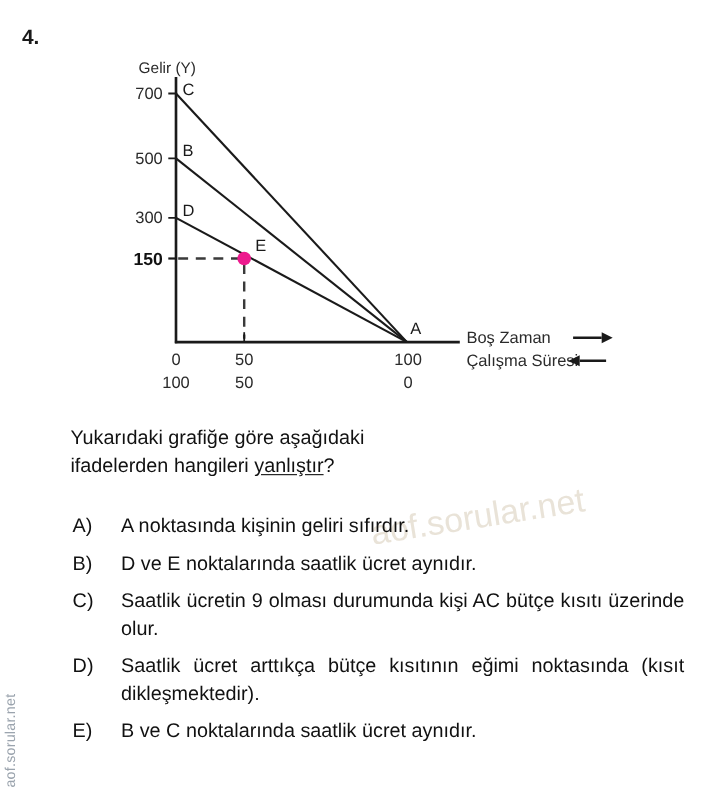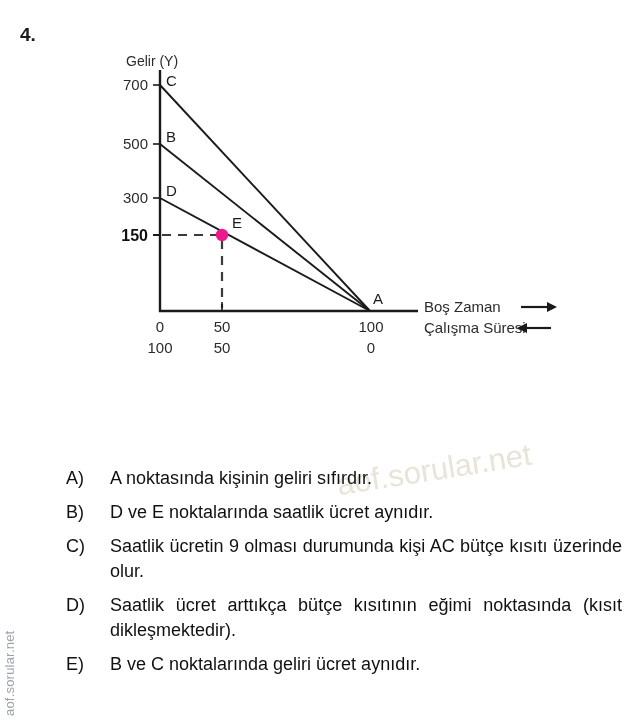--- a/index.html
+++ b/index.html
@@ -170,20 +170,22 @@
 
     <text x="424" y="293" font-family="Liberation Sans, sans-serif" font-size="15" fill="#2b2b2b">Çalışma Süresi</text>
     <g>
       <line x1="527" y1="288" x2="551" y2="288" stroke="#1a1a1a" stroke-width="2.2"></line>
       <polygon points="527,283 517,288 527,293" fill="#1a1a1a"></polygon>
     </g>
   </svg>
 </div>
 
 <div class="stem">
+  <div>Yukarıdaki grafiğe göre aşağıdaki</div>
+  <div class="last"><span>ifadelerden hangileri </span><span class="u">yanlıştır</span><span>?</span></div>
 </div>
 
 <div class="options">
   <div class="opt">
     <span class="opt-letter">A)</span>
     <span class="opt-text nojust">A noktasında kişinin geliri sıfırdır.</span>
   </div>
   <div class="opt">
     <span class="opt-letter">B)</span>
     <span class="opt-text nojust">D ve E noktalarında saatlik ücret aynıdır.</span>
@@ -191,15 +193,15 @@
   <div class="opt">
     <span class="opt-letter">C)</span>
     <span class="opt-text">Saatlik ücretin 9 olması durumunda kişi AC bütçe kısıtı üzerinde olur.</span>
   </div>
   <div class="opt">
     <span class="opt-letter">D)</span>
     <span class="opt-text">Saatlik ücret arttıkça bütçe kısıtının eğimi noktasında (kısıt dikleşmektedir).</span>
   </div>
   <div class="opt">
     <span class="opt-letter">E)</span>
-    <span class="opt-text nojust">B ve C noktalarında geliri ücret aynıdır.</span>
+    <span class="opt-text nojust">B ve C noktalarında saatlik ücret aynıdır.</span>
   </div>
 </div>
 
 </body></html>

